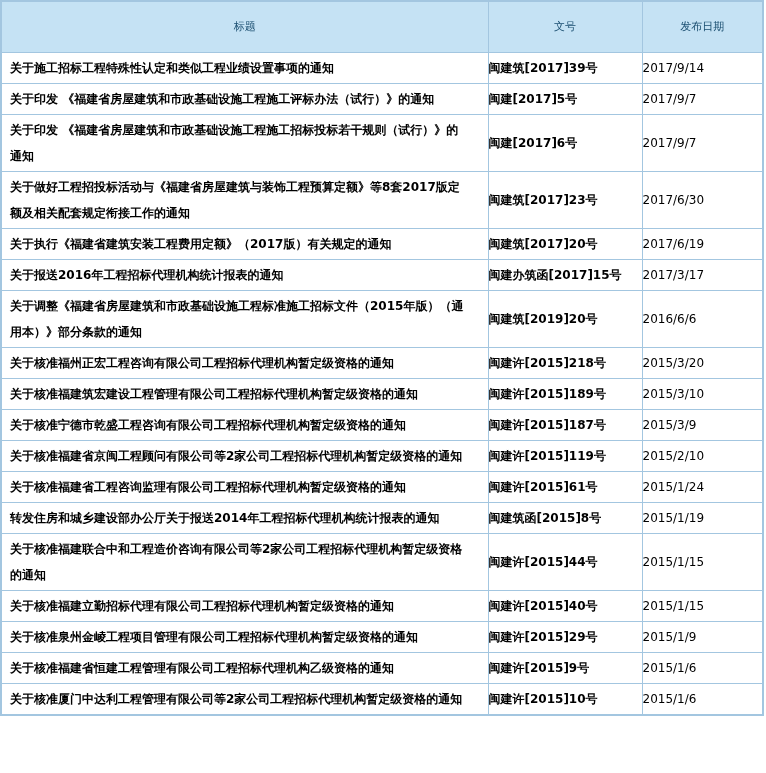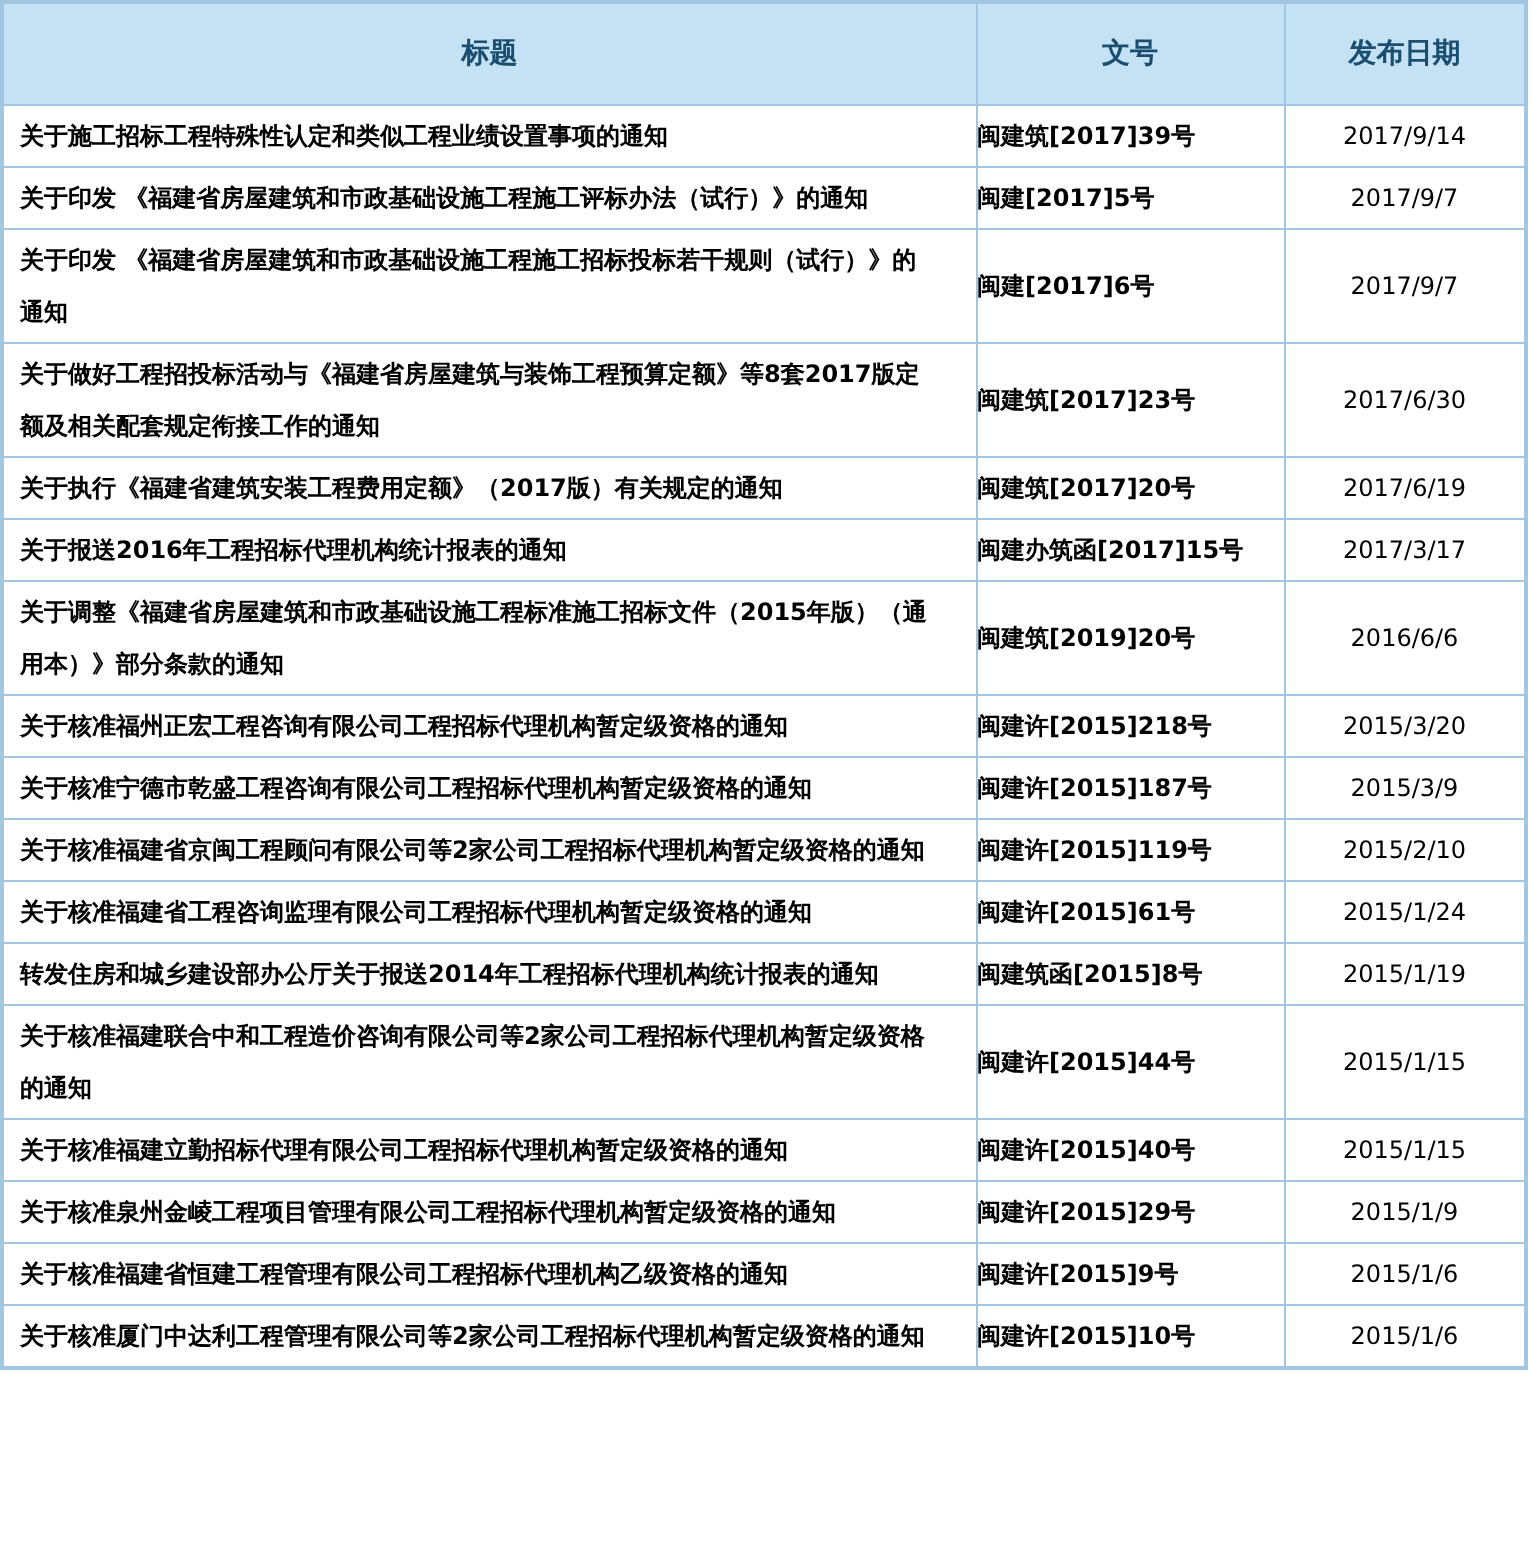--- a/index.html
+++ b/index.html
@@ -26,22 +26,22 @@
     table-layout: fixed;
     border: 2px solid var(--border);
     background: var(--row-bg);
   }
   col.c-title { width: 487px; }
   col.c-doc   { width: 154px; }
   col.c-date  { width: 121px; }
   thead th {
     background: var(--header-bg);
     color: var(--header-text);
-    font-size: 14px;
-    font-weight: bold;
+    font-size: 11px;
+    font-weight: normal;
     height: 51px;
     text-align: center;
     vertical-align: middle;
     border: 1px solid var(--border);
     border-left-color: #92b4d6;
   }
   thead th:first-child { border-left-color: var(--border); }
   tbody td {
     border: 1px solid var(--border);
     background: var(--row-bg);
@@ -57,21 +57,21 @@
     padding-right: 18px;
     font-weight: bold;
     word-break: break-all;
     cursor: pointer;
     margin-top: 26px;
   }
   td.doc-cell {
     font-weight: bold;
   }
   td.date-cell {
-    text-align: center;
+    text-align: left;
     font-weight: normal;
   }
 </style>
 </head>
 <body>
 
 <div class="page">
   <table class="notices">
     <colgroup>
       <col class="c-title">
@@ -120,20 +120,25 @@
           <td class="title-cell">关于调整《福建省房屋建筑和市政基础设施工程标准施工招标文件（2015年版）（通用本）》部分条款的通知</td>
           <td class="doc-cell">闽建筑[2019]20号</td>
           <td class="date-cell">2016/6/6</td>
         </tr>
         <tr>
           <td class="title-cell">关于核准福州正宏工程咨询有限公司工程招标代理机构暂定级资格的通知</td>
           <td class="doc-cell">闽建许[2015]218号</td>
           <td class="date-cell">2015/3/20</td>
         </tr>
         <tr>
+          <td class="title-cell">关于核准福建筑宏建设工程管理有限公司工程招标代理机构暂定级资格的通知</td>
+          <td class="doc-cell">闽建许[2015]189号</td>
+          <td class="date-cell">2015/3/10</td>
+        </tr>
+        <tr>
           <td class="title-cell">关于核准宁德市乾盛工程咨询有限公司工程招标代理机构暂定级资格的通知</td>
           <td class="doc-cell">闽建许[2015]187号</td>
           <td class="date-cell">2015/3/9</td>
         </tr>
         <tr>
           <td class="title-cell">关于核准福建省京闽工程顾问有限公司等2家公司工程招标代理机构暂定级资格的通知</td>
           <td class="doc-cell">闽建许[2015]119号</td>
           <td class="date-cell">2015/2/10</td>
         </tr>
         <tr>

